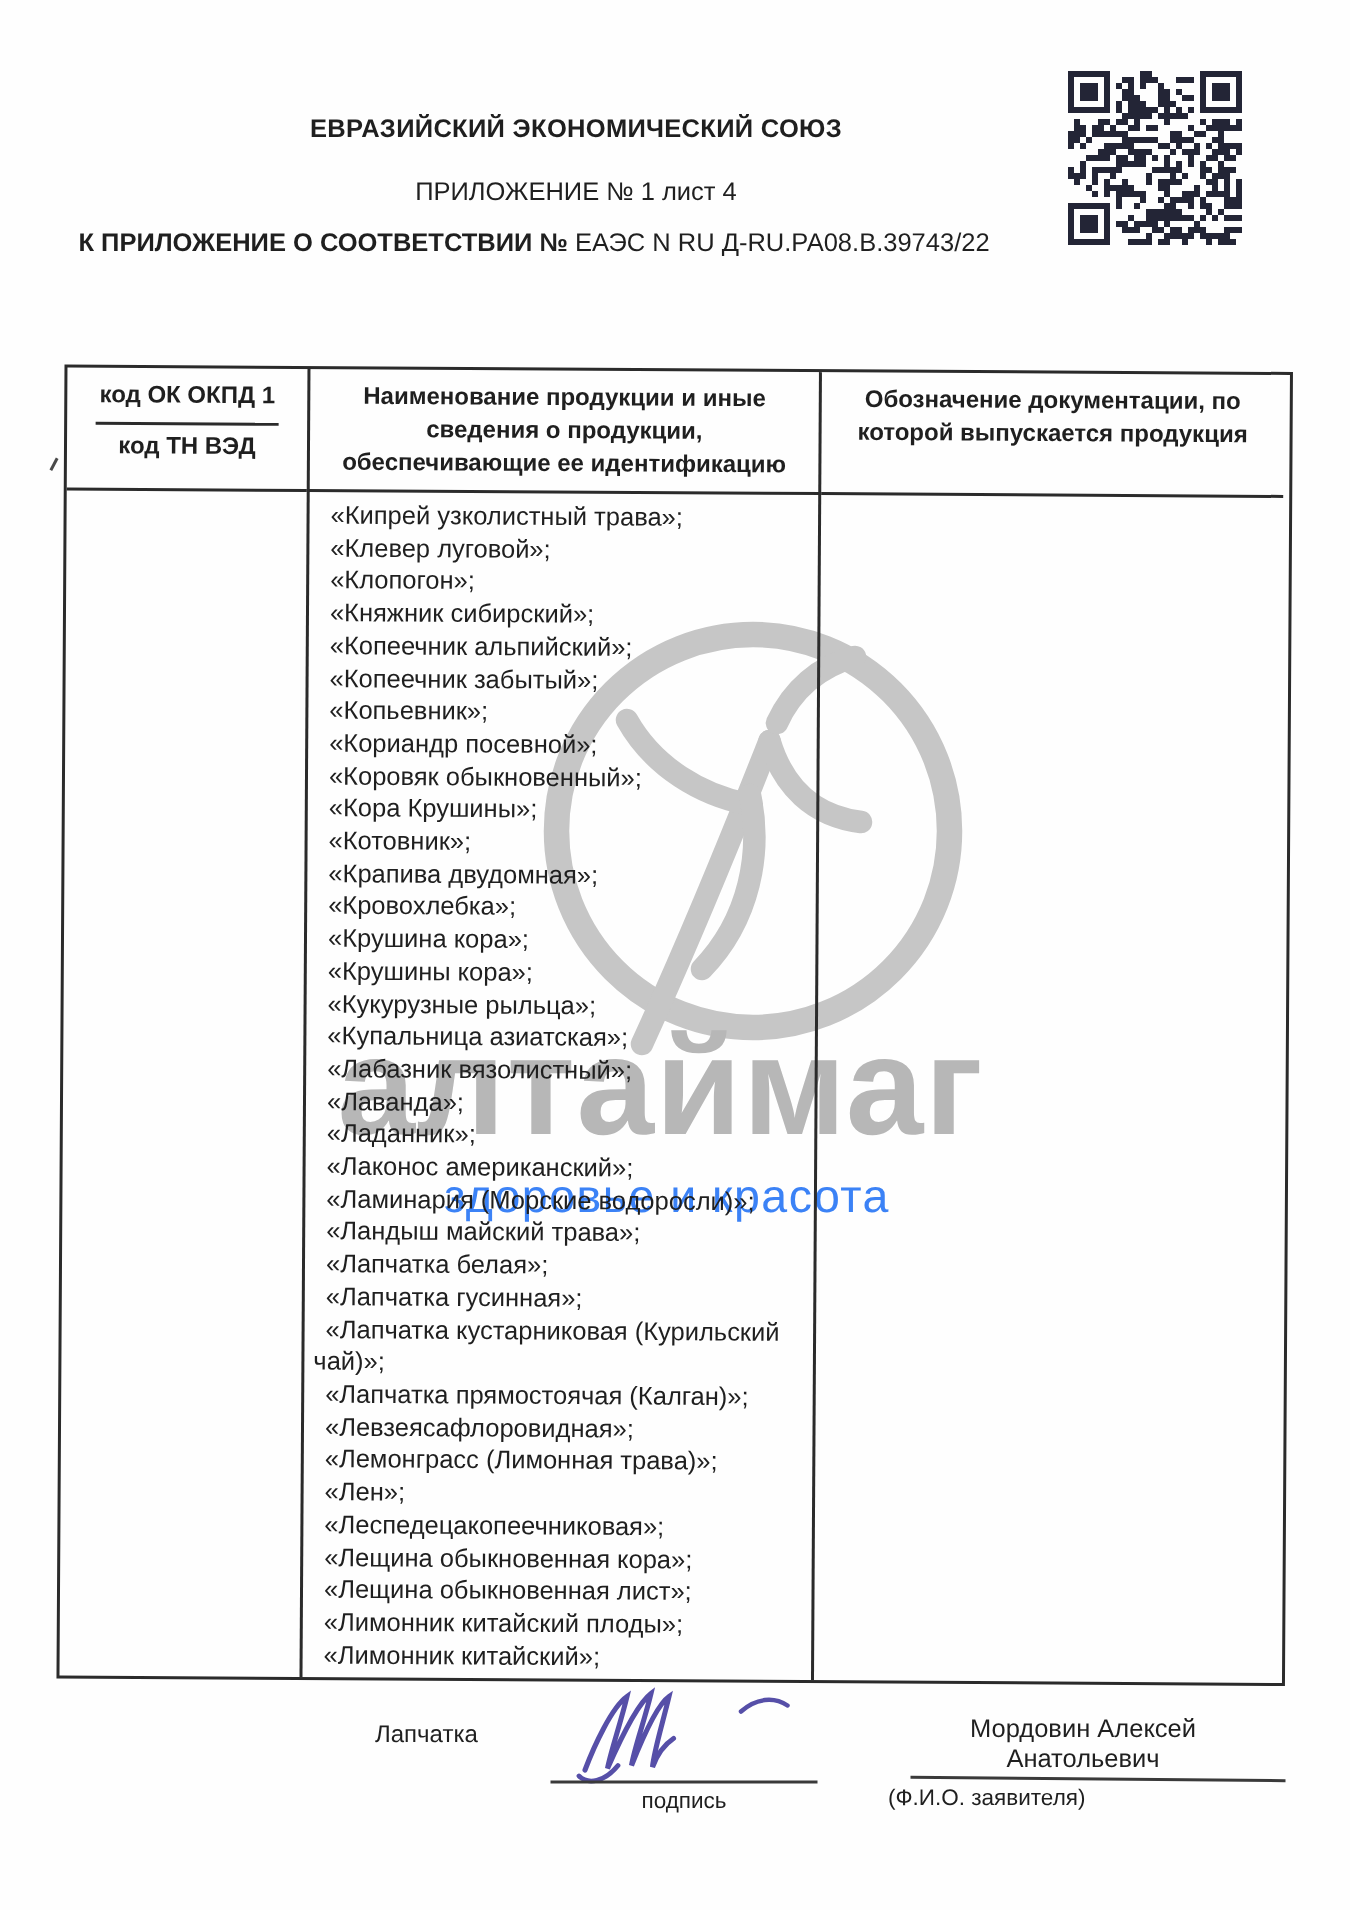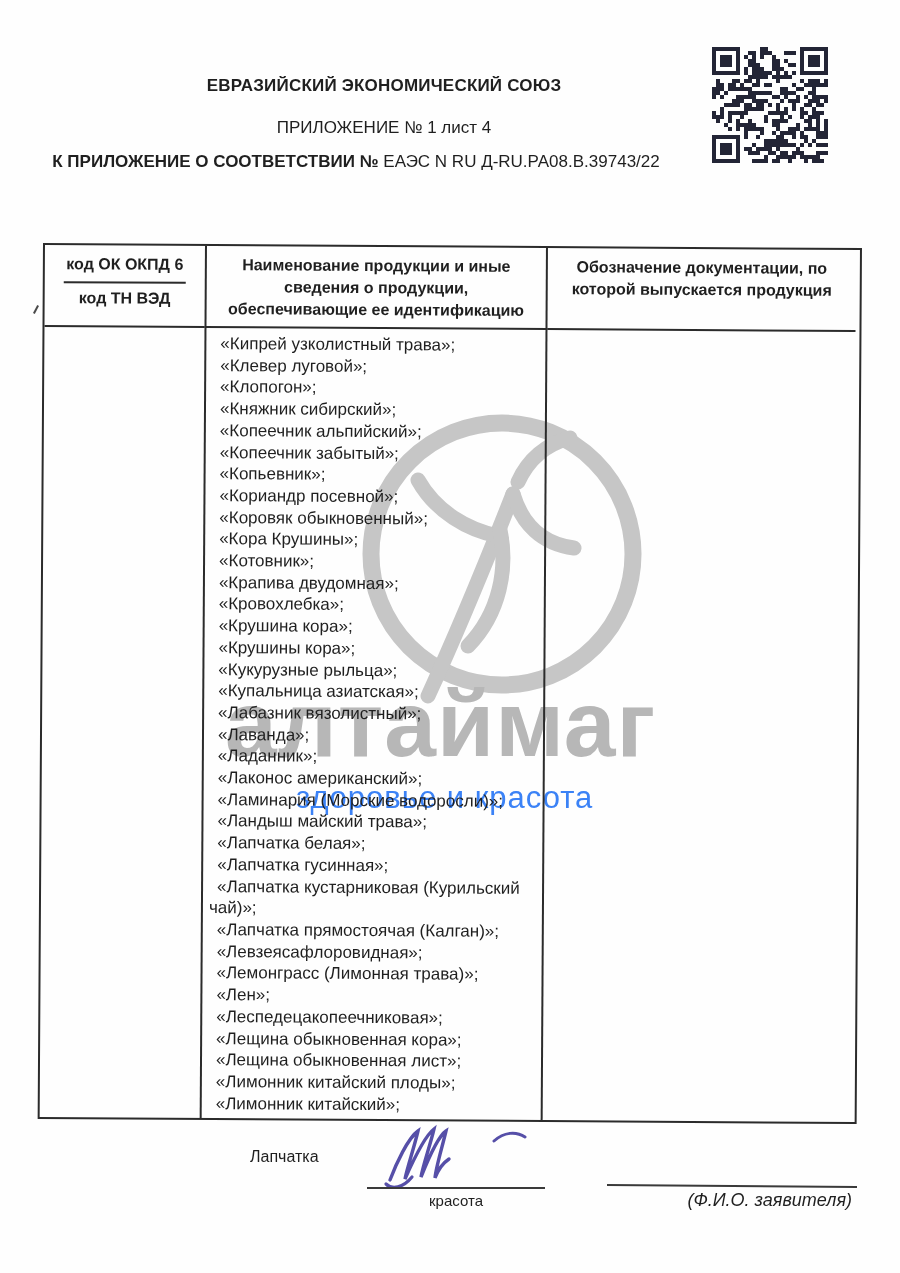--- a/index.html
+++ b/index.html
@@ -46,21 +46,21 @@
   .code-divider{display:block;width:122px;margin:5px auto 4px auto;border-bottom:2px solid #2b2b2b;height:1px;}
   .product-list{padding:5px 4px 0 6px;font-size:17px;}
   .product-item{line-height:21.7px;text-indent:8px;}
   
   .f-label{position:absolute;left:250px;top:1148px;font-size:16px;}
   .sig-svg{position:absolute;left:376px;top:1120px;width:170px;height:72px;overflow:visible;}
   .sig-line{position:absolute;left:367px;top:1187px;width:178px;height:0;border-top:2px solid #3a3a3a;}
   .sig-caption{position:absolute;left:367px;top:1192px;width:178px;text-align:center;font-size:15px;}
   .name-block{position:absolute;left:592px;top:1143px;width:260px;text-align:center;font-size:17px;line-height:20px;}
   .name-line{position:absolute;left:607px;top:1185px;width:250px;height:0;border-top:2px solid #3a3a3a;transform:rotate(0.5deg);}
-  .name-caption{position:absolute;left:592px;top:1190px;width:260px;text-align:right;font-size:18px;font-style:italic;}
+  .name-caption{position:absolute;left:592px;top:1190px;width:260px;text-align:left;font-size:15px;}
   .scan-tick{position:absolute;left:35px;top:305px;width:2px;height:9px;background:#4a4a4a;transform:rotate(28deg);}
 </style>
 </head>
 <body>
 
 <div class="watermark">
   <svg class="wm-logo" viewBox="0 0 300 300" fill="none">
     <circle cx="152" cy="146" r="131" stroke="#c6c6c6" stroke-width="17"></circle>
     <path d="M78,288 C100,240 128,175 163,86" stroke="#c6c6c6" stroke-width="15" stroke-linecap="round"></path>
     <path d="M148,128 C118,122 86,104 68,72" stroke="#c6c6c6" stroke-width="15" stroke-linecap="round"></path>
@@ -414,21 +414,21 @@
         <rect x="26" y="28" width="1" height="1"></rect>
         <rect x="27" y="28" width="1" height="1"></rect>
       </g>
   </svg>
 
   <div class="scan-tick"></div>
 
   <div class="decl-table">
 
     <div class="th">
-      <span>код ОК ОКПД 6</span>
+      <span>код ОК ОКПД 1</span>
       <span class="code-divider"></span>
       <span>код ТН ВЭД</span>
     </div>
     <div class="th th-mid">Наименование продукции и иные сведения о продукции, обеспечивающие ее идентификацию</div>
     <div class="th">Обозначение документации, по которой выпускается продукция</div>
 
     <div class="td"></div>
     <div class="td td-mid">
       <div class="product-list">
           <div class="product-item">«Кипрей узколистный трава»;</div>
@@ -472,18 +472,22 @@
   </div>
 
   <div class="f-label">Лапчатка</div>
 
   <svg class="sig-svg" viewBox="0 0 170 72" fill="none">
     <path d="M14,60 C20,44 32,18 42,11 C38,28 31,48 29,59 C40,34 50,15 58,9 C54,26 47,45 45,57 C55,32 64,15 70,11 C66,28 60,47 59,58 C62,50 67,43 73,39" stroke="#564fa8" stroke-width="3.4" stroke-linecap="round"></path>
     <path d="M10,64 C16,70 27,68 36,57" stroke="#564fa8" stroke-width="3.2" stroke-linecap="round"></path>
     <path d="M118,21 C128,12 140,11 149,17" stroke="#564fa8" stroke-width="3" stroke-linecap="round"></path>
   </svg>
   <div class="sig-line"></div>
-  <div class="sig-caption">красота</div>
-
+  <div class="sig-caption">подпись</div>
+
+  <div class="name-block">
+    <div>Мордовин Алексей</div>
+    <div>Анатольевич</div>
+  </div>
   <div class="name-line"></div>
   <div class="name-caption">(Ф.И.О. заявителя)</div>
 
 </div>
 
 </body></html>

